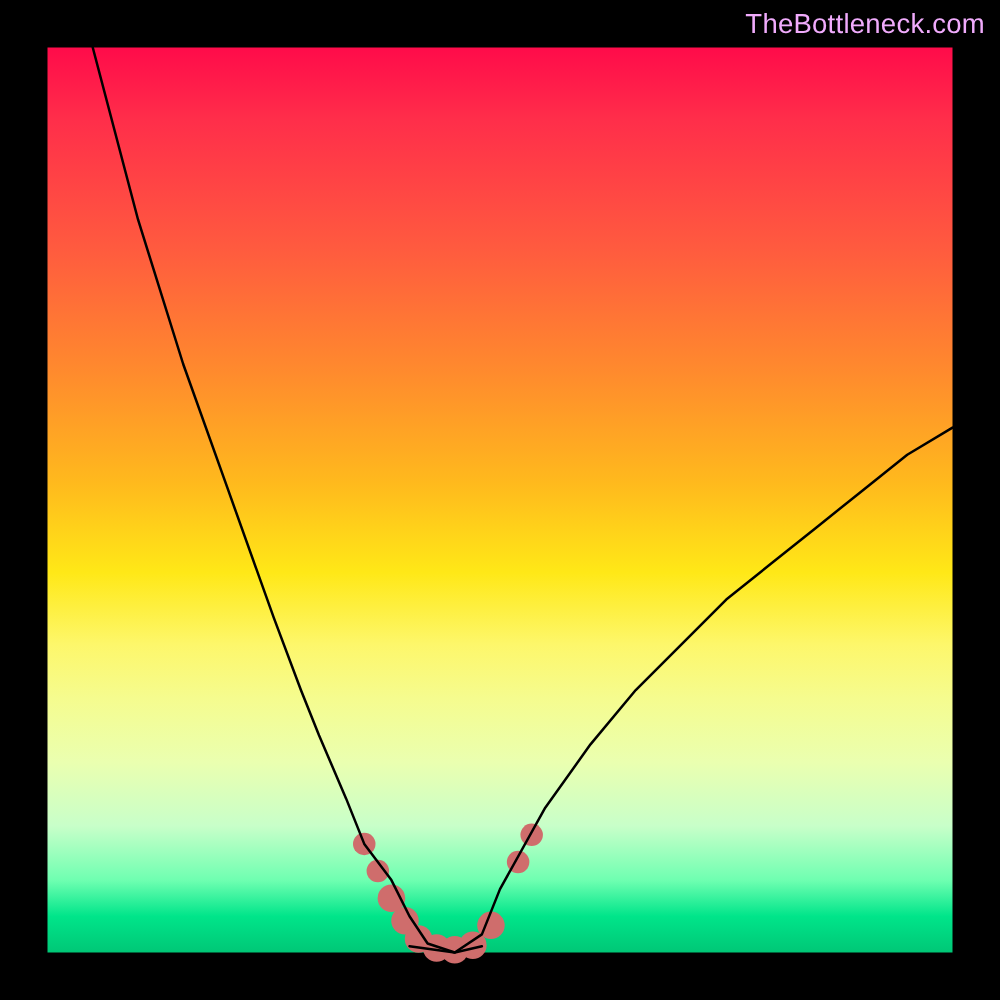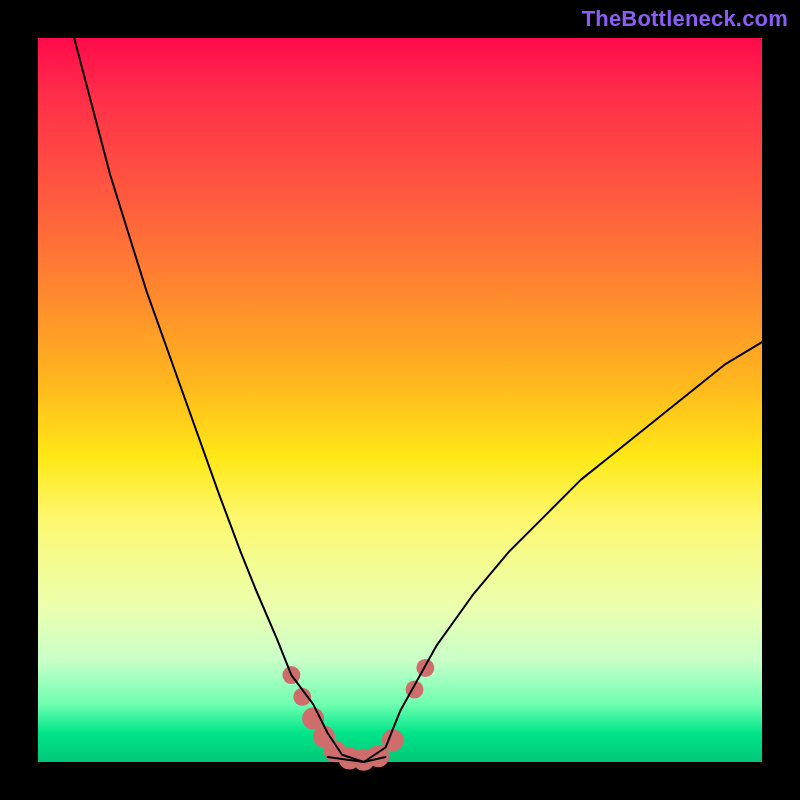--- a/index.html
+++ b/index.html
@@ -46,24 +46,24 @@
     left: 0;
     top: 0;
     width: 724px;
     height: 724px;
     overflow: visible;
   }
   .watermark {
     position: absolute;
     top: 6px;
     right: 12px;
-    color: #8b5cf6;
+    color: #f0abfc;
     font-size: 22px;
     letter-spacing: 0.2px;
-    font-weight: 700;
+    font-weight: 400;
     user-select: none;
   }
 </style>
 </head>
 <body>
 
 <div class="stage">
   <div class="plot">
     <svg viewBox="0 0 724 724">
       <g id="markers-layer">

